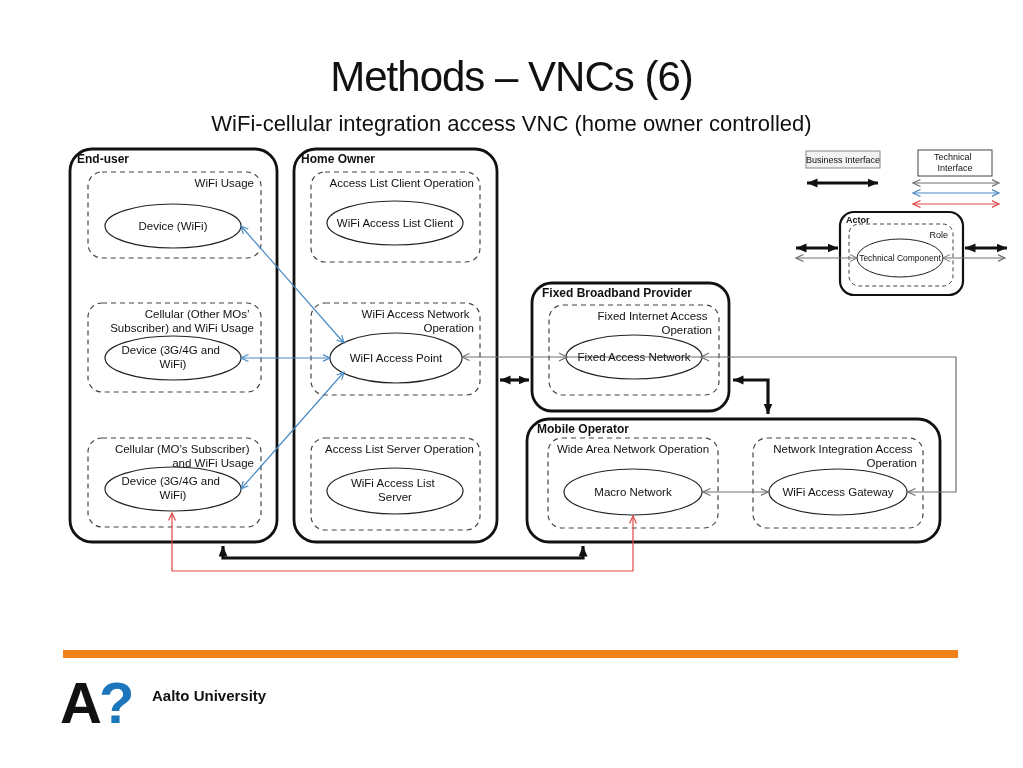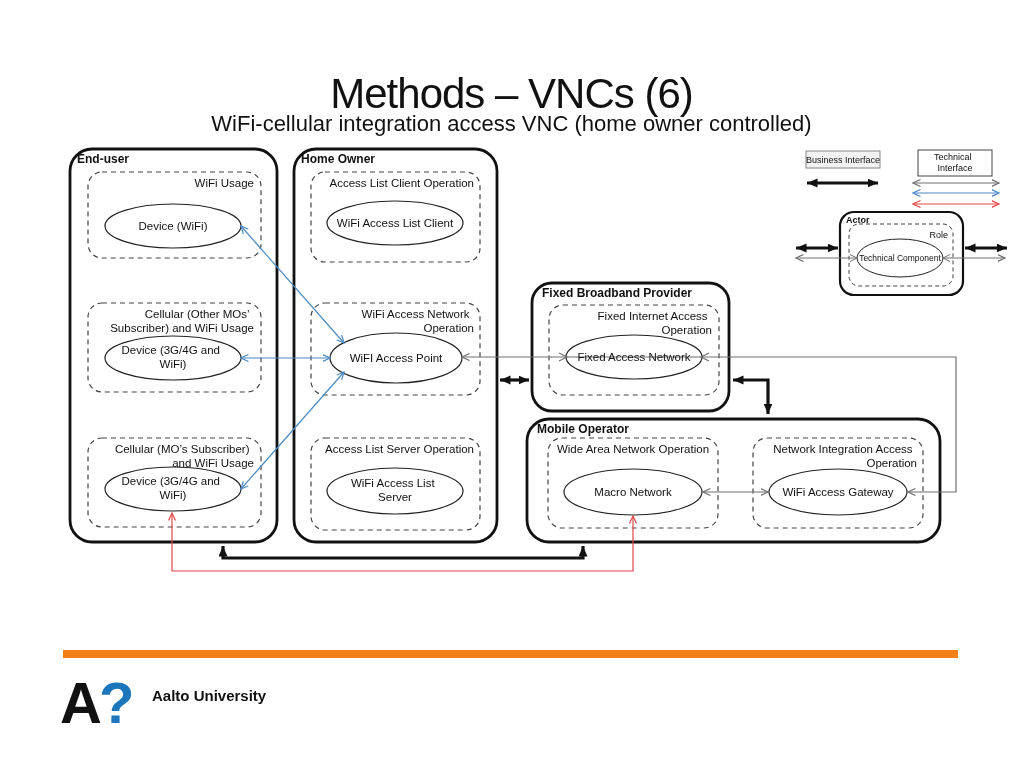--- a/index.html
+++ b/index.html
@@ -1,18 +1,18 @@
 <!DOCTYPE html>
 <html><head>
 <meta charset="utf-8">
 <style>
   html,body{margin:0;padding:0;background:#fff;}
   .slide{position:relative;width:1023px;height:768px;background:#fff;
          font-family:"Liberation Sans", sans-serif;overflow:hidden;color:#111;}
-  .title{position:absolute;top:70px;left:0;width:1023px;text-align:center;
+  .title{position:absolute;top:53px;left:0;width:1023px;text-align:center;
          font-size:42px;letter-spacing:-1px;}
   .subtitle{position:absolute;top:111px;left:0;width:1023px;text-align:center;
          font-size:22px;}
   .diagram-svg{position:absolute;left:0;top:0;}
   svg text{fill:#111;font-family:"Liberation Sans", sans-serif;}
   .t12{font-size:12px;} .t115{font-size:11.5px;} .t9{font-size:9px;} .t85{font-size:8.5px;}
   .bold{font-weight:bold;} .end{text-anchor:end;} .mid{text-anchor:middle;}
   .box{fill:#fff;stroke:#111;stroke-width:2.8;}
   .dashed{fill:#fff;stroke:#444;stroke-width:1.2;stroke-dasharray:5 4;}
   .ell{fill:#fff;stroke:#222;stroke-width:1.2;}

